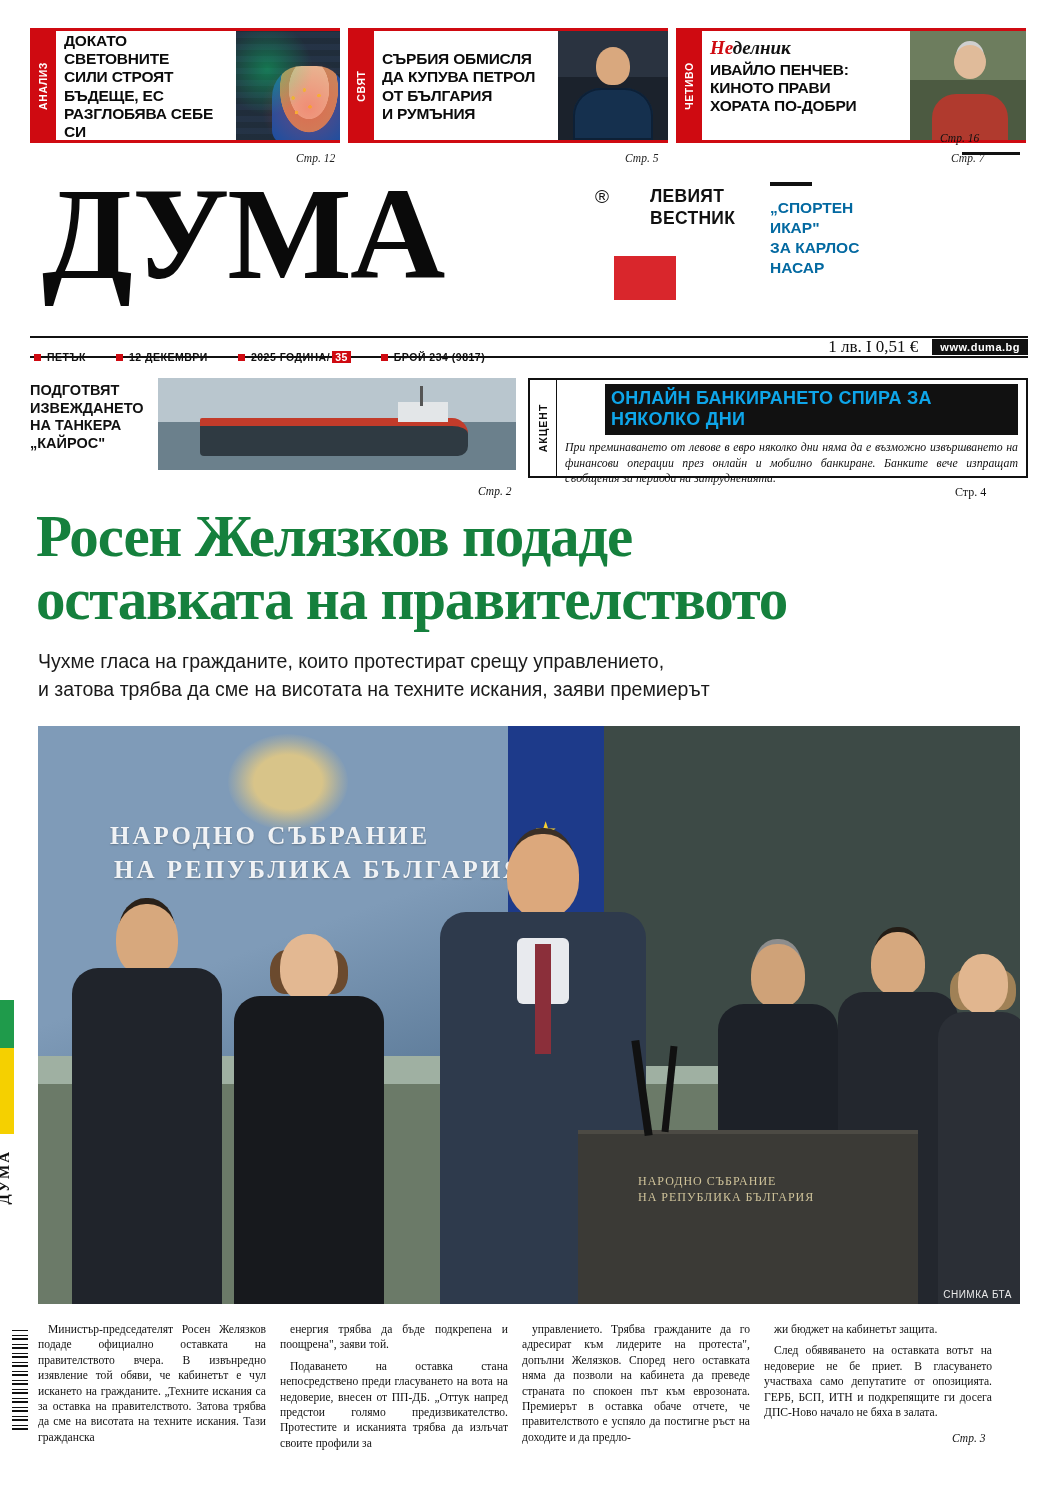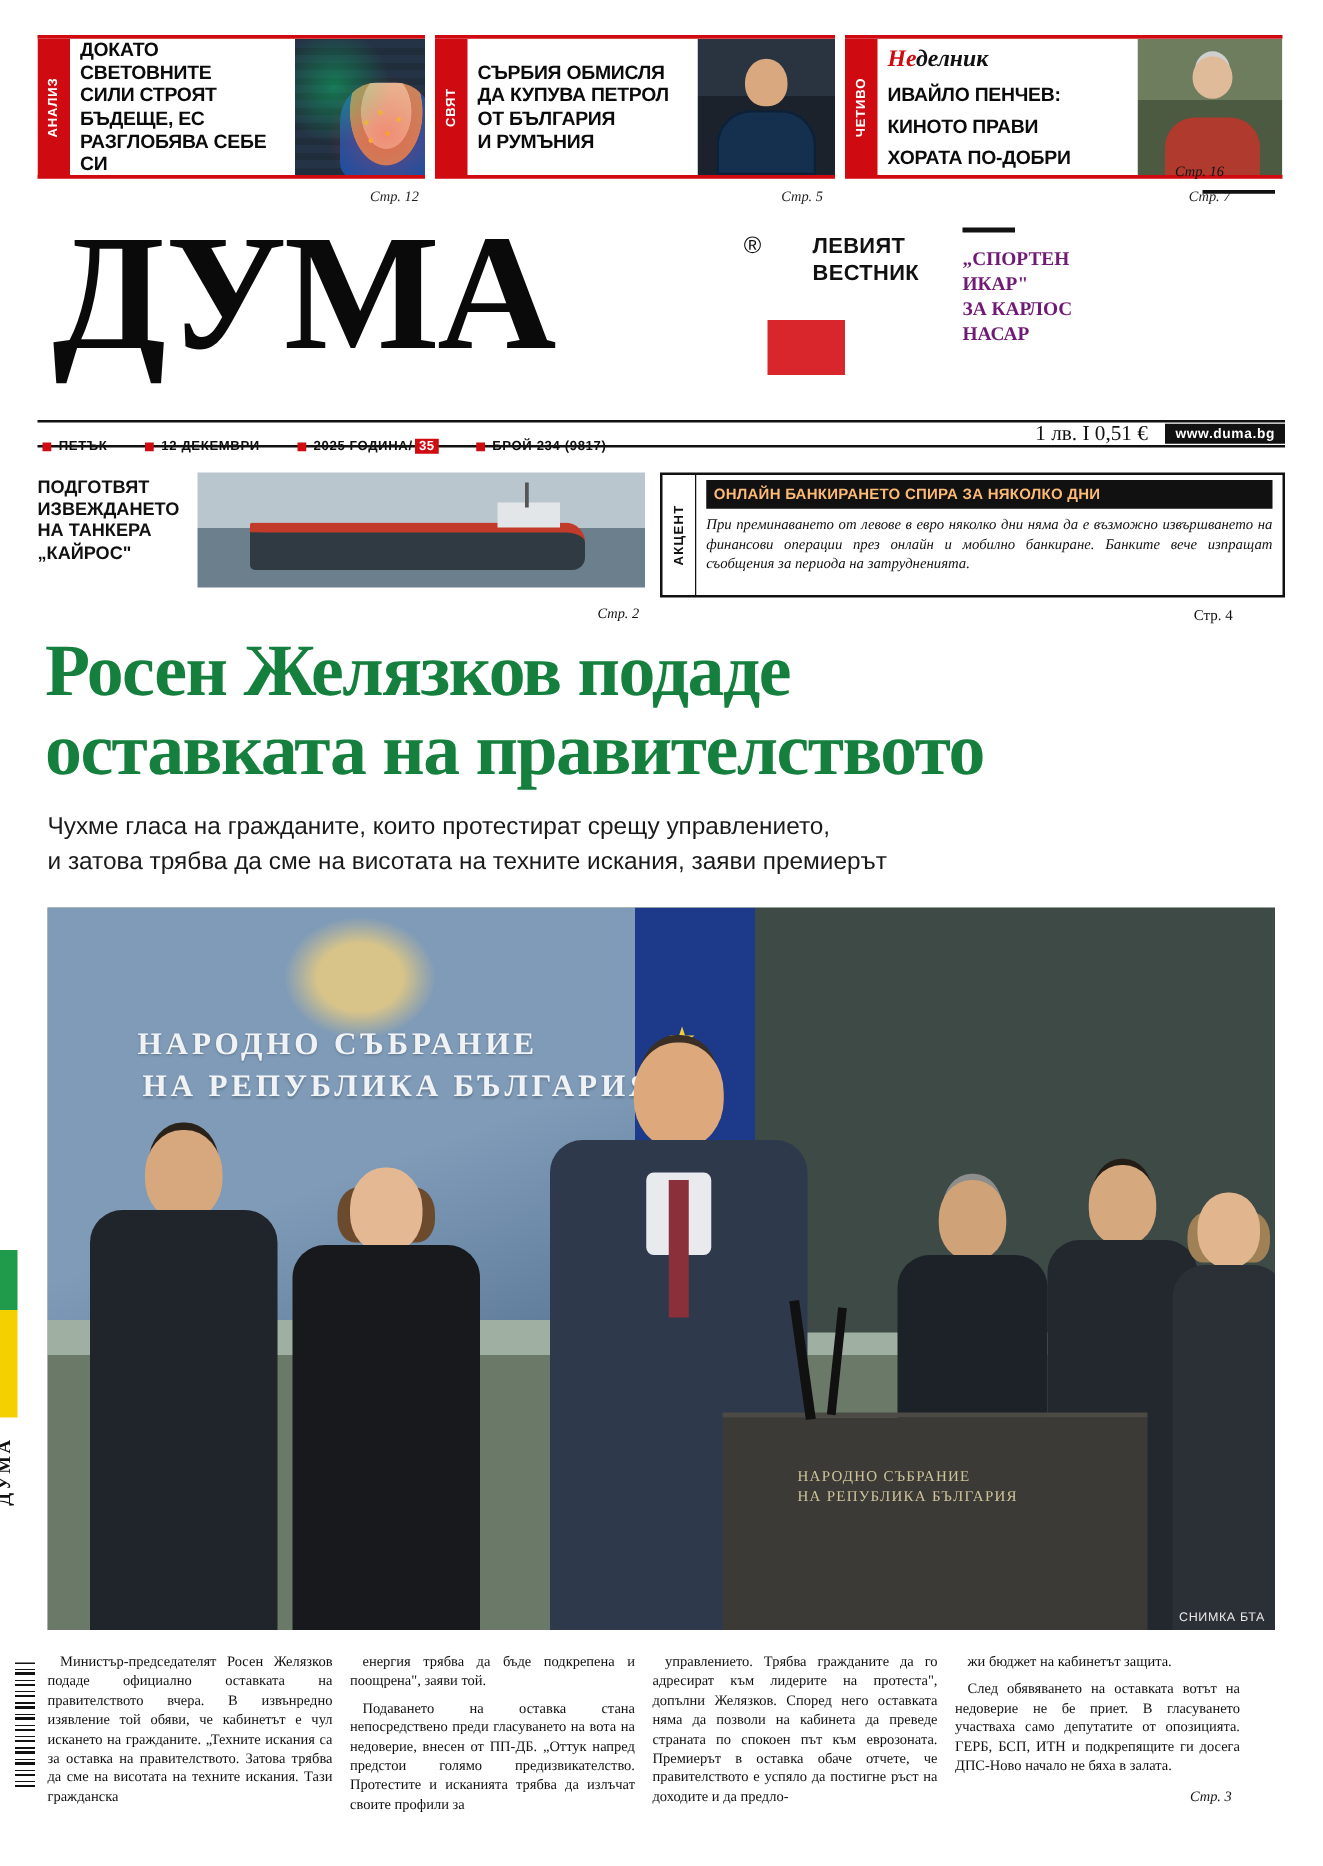--- a/index.html
+++ b/index.html
@@ -69,21 +69,21 @@
     font-size: 15.5px;
     line-height: 1.17;
     letter-spacing: -0.2px;
     color: #0b0b0b;
     text-transform: uppercase;
     display: flex;
     flex-direction: column;
     justify-content: center;
   }
   .teaser-txt.script-head {
-    justify-content: space-between;
+    justify-content: flex-start;
   }
   .kicker-script {
     font-family: "Liberation Serif", serif;
     font-style: italic;
     font-weight: bold;
     text-transform: none;
     font-size: 19px;
     color: #111;
     margin-bottom: 2px;
     letter-spacing: 0;
@@ -228,26 +228,26 @@
     top: 10px;
     width: 120px;
   }
   .promo-rule {
     width: 42px;
     height: 4px;
     background: #111;
     margin-bottom: 12px;
   }
   .promo-txt {
-    font-family: Liberation Serif, serif;
+    font-family: Liberation Sans, sans-serif;
     font-weight: bold;
     font-size: 15.5px;
     line-height: 1.3;
     text-transform: uppercase;
-    color: #701a75;
+    color: #0369a1;
   }
   .promo-photo {
     position: absolute;
     left: 858px;
     top: 28px;
     width: 100px;
     height: 100px;
     border-radius: 50%;
     overflow: hidden;
     background: #b9d3e6;
@@ -408,27 +408,28 @@
     display: flex; align-items: center; justify-content: center;
     font-family: "Liberation Sans", sans-serif;
     font-weight: bold; font-size: 10.5px; letter-spacing: 1px;
     color: #111;
     border-right: 1px solid #111;
   }
   .accent-tag span { transform: rotate(-90deg); white-space: nowrap; }
   .accent-body { flex: 1; padding: 4px 8px 2px 8px; }
   .accent-head {
     background: #111;
-    color: #fdba74;
-    font-family: "Liberation Sans", sans-serif;
-    font-weight: bold;
-    font-size: 12px;
+    color: #0ea5e9;
+    font-family: "Liberation Sans", sans-serif;
+    font-weight: bold;
+    font-size: 18px;
     letter-spacing: .2px;
     padding: 4px 6px 5px 6px;
     text-transform: uppercase;
+    margin-left: 40px;
   }
   .accent-txt {
     font-family: "Liberation Serif", serif;
     font-style: italic;
     font-size: 11.8px;
     line-height: 1.32;
     margin-top: 5px;
     text-align: justify;
     color: #111;
   }

